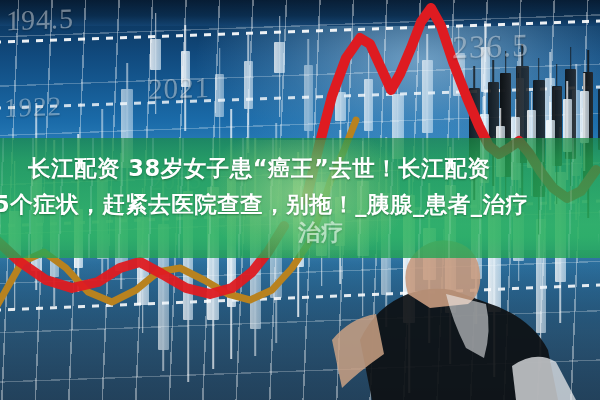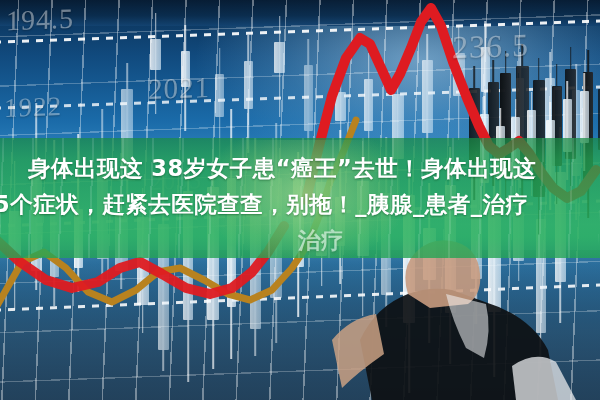--- a/index.html
+++ b/index.html
@@ -141,21 +141,21 @@
     font-weight:700;
     font-size:22.5px;
     line-height:36px;
     letter-spacing:.5px;
     text-shadow:0 1px 2px rgba(0,60,20,.45);
     white-space:nowrap;
   }
   #line1 { position:absolute; left:28px;  top:0px; }
   #line2 { position:absolute; left:-6px;  top:36px; }
   #line3 {
-    position:absolute; left:298px; top:72px;
+    position:absolute; left:298px; top:64px;
     opacity:.55;
     text-shadow:0 1px 3px rgba(0,0,0,.35);
   }
 </style>
 </head>
 <body>
 
 <div id="stage">
 
   <div class="layer" id="bg-base"></div>
@@ -429,18 +429,18 @@
       <div class="bignum" style="left: 150px; top: 168px; font-size: 24px; opacity: 0.22; transform: skewX(-2.4deg) rotate(-2deg);">2005</div>
       <div class="bignum" style="left: 452px; top: 28px; font-size: 32px; opacity: 0.62; transform: skewX(-2.4deg) rotate(-2deg);">236.5</div>
       <div class="bignum" style="left: 430px; top: 152px; font-size: 22px; opacity: 0.16; transform: skewX(-2.4deg) rotate(-2deg);">236.5</div>
     </div>
 
   <div id="green-band"></div>
   <div id="green-streaks"></div>
   <div id="green-blob"></div>
 
   <div id="headline">
-    <div id="line1">身体出现这 38岁女子患“癌王”去世！身体出现这</div>
+    <div id="line1">长江配资 38岁女子患“癌王”去世！长江配资</div>
     <div id="line2">5个症状，赶紧去医院查查，别拖！_胰腺_患者_治疗</div>
     <div id="line3">治疗</div>
   </div>
 
 </div>
 
 </body></html>

